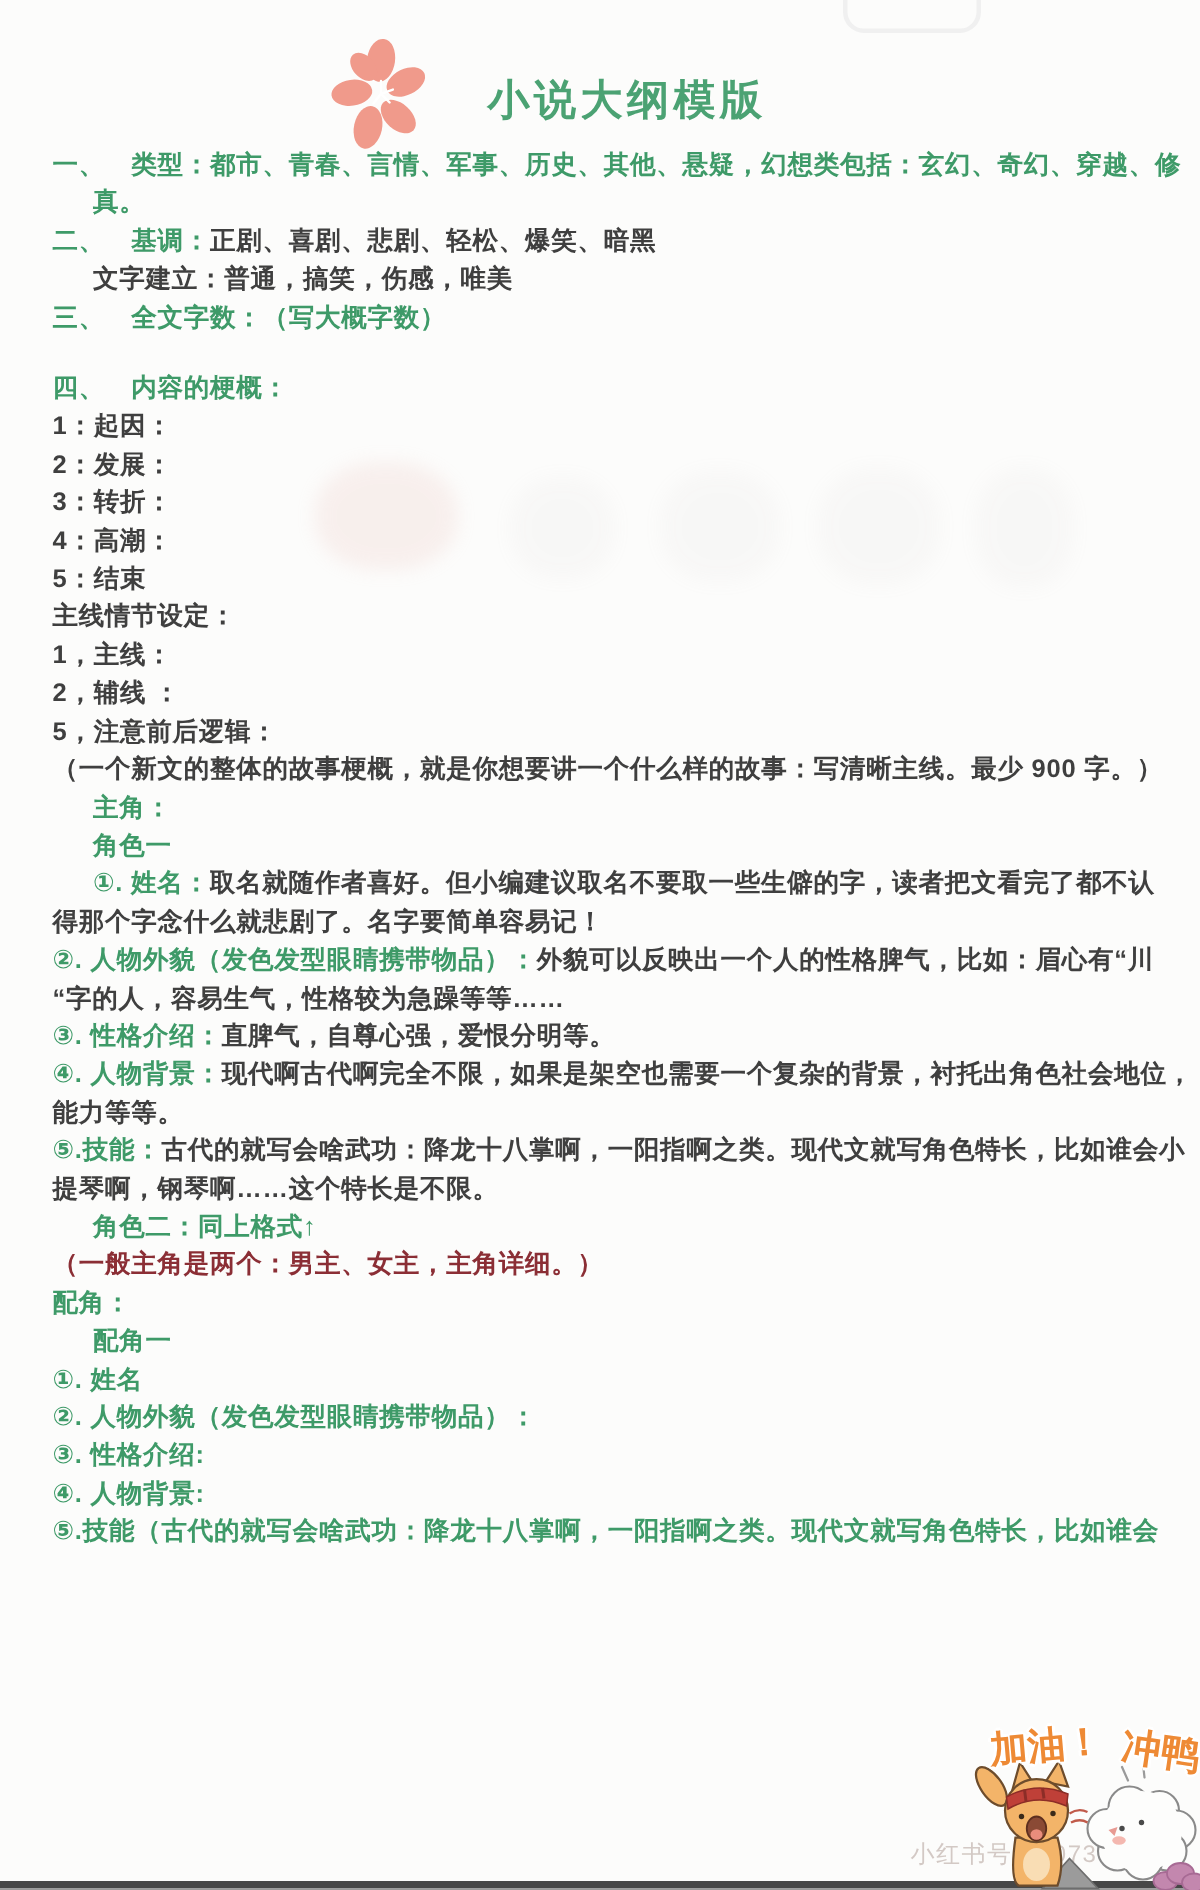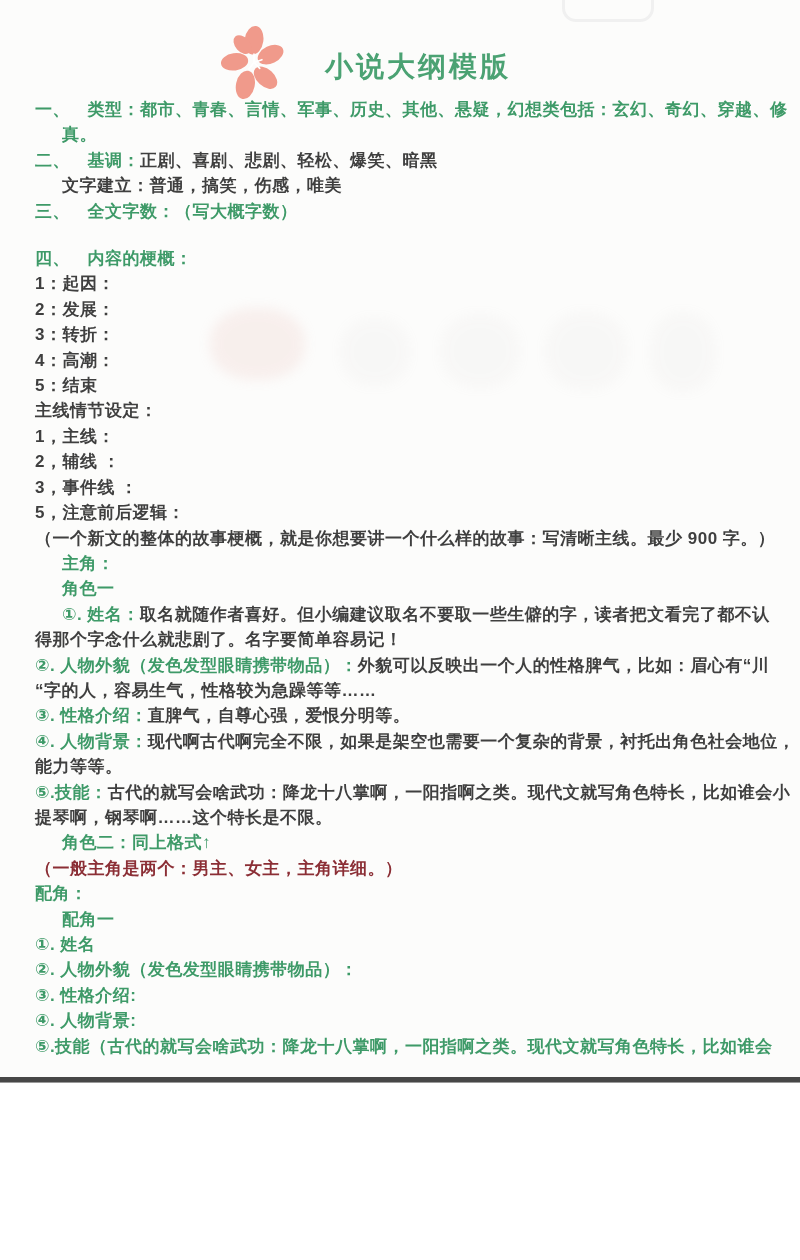--- a/index.html
+++ b/index.html
@@ -4,21 +4,21 @@
 <style>
   :root{
     --green:#3E9A68;
     --title-green:#4BA273;
     --ink:#3F3F3F;
     --maroon:#8B2E35;
     --orange:#EE8A35;
   }
   html,body{margin:0;padding:0;background:#ffffff;}
   .page{
-    position:relative;width:800px;height:1083px;overflow:hidden;
+    position:relative;width:800px;height:1260px;overflow:hidden;
     background:#fcfcfb;
     font-family:"Liberation Sans","DejaVu Sans",sans-serif;
   }
   
   .top-pill{position:absolute;left:562px;top:-14px;width:86px;height:30px;border:3px solid #f0f0f0;border-radius:14px;}
   
   .flower{position:absolute;left:218px;top:24px;width:72px;height:80px;}
   .page-title{
     position:absolute;left:325px;top:48px;
     font-size:28px;font-weight:bold;color:var(--title-green);letter-spacing:3px;white-space:pre;
@@ -95,21 +95,20 @@
       <div class="line ind-0"><span class="seg-green">三、　全文字数：（写大概字数）</span></div>
       <div class="line ind-0 gap-lg"><span class="seg-green">四、　内容的梗概：</span></div>
       <div class="line ind-0"><span class="seg-black">1：起因：</span></div>
       <div class="line ind-0"><span class="seg-black">2：发展：</span></div>
       <div class="line ind-0"><span class="seg-black">3：转折：</span></div>
       <div class="line ind-0"><span class="seg-black">4：高潮：</span></div>
       <div class="line ind-0"><span class="seg-black">5：结束</span></div>
       <div class="line ind-0"><span class="seg-black">主线情节设定：</span></div>
       <div class="line ind-0"><span class="seg-black">1，主线：</span></div>
       <div class="line ind-0"><span class="seg-black">2，辅线 ：</span></div>
-      <div class="line ind-0"><span class="seg-black">3，事件线 ：</span></div>
       <div class="line ind-0"><span class="seg-black">5，注意前后逻辑：</span></div>
       <div class="line ind-0"><span class="seg-black">（一个新文的整体的故事梗概，就是你想要讲一个什么样的故事：写清晰主线。最少 900 字。）</span></div>
       <div class="line ind-1"><span class="seg-green">主角：</span></div>
       <div class="line ind-1"><span class="seg-green">角色一</span></div>
       <div class="line ind-1"><span class="seg-green">①. 姓名：</span><span class="seg-black">取名就随作者喜好。但小编建议取名不要取一些生僻的字，读者把文看完了都不认</span></div>
       <div class="line ind-0"><span class="seg-black">得那个字念什么就悲剧了。名字要简单容易记！</span></div>
       <div class="line ind-0"><span class="seg-green">②. 人物外貌（发色发型眼睛携带物品）：</span><span class="seg-black">外貌可以反映出一个人的性格脾气，比如：眉心有“川</span></div>
       <div class="line ind-0"><span class="seg-black">“字的人，容易生气，性格较为急躁等等……</span></div>
       <div class="line ind-0"><span class="seg-green">③. 性格介绍：</span><span class="seg-black">直脾气，自尊心强，爱恨分明等。</span></div>
       <div class="line ind-0"><span class="seg-green">④. 人物背景：</span><span class="seg-black">现代啊古代啊完全不限，如果是架空也需要一个复杂的背景，衬托出角色社会地位，</span></div>

